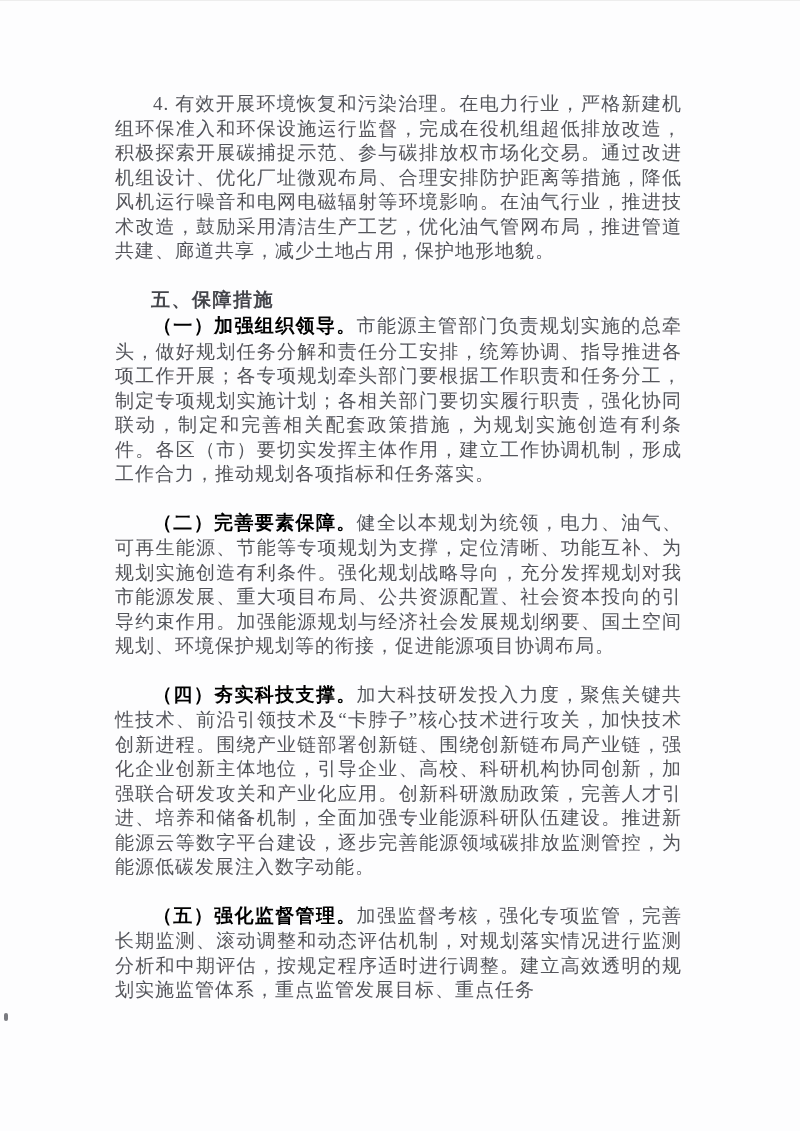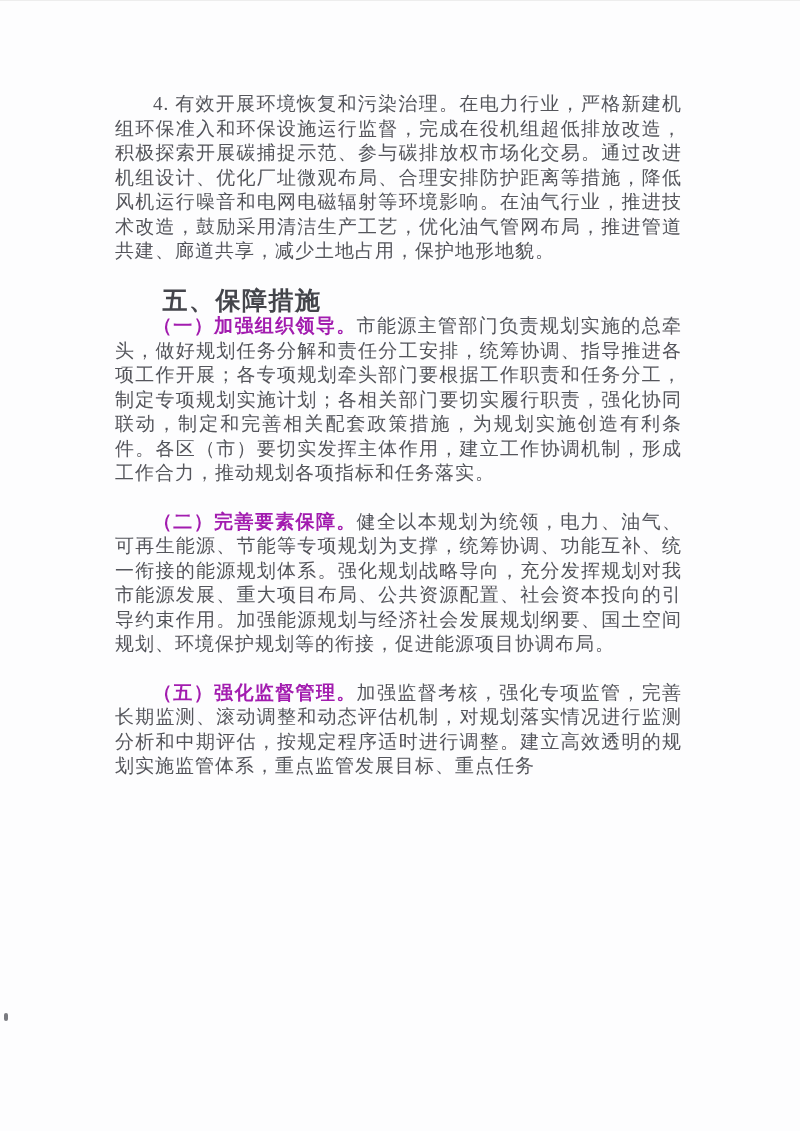--- a/index.html
+++ b/index.html
@@ -39,31 +39,31 @@
     text-align: justify;
     text-indent: 2em;
     color: #54555b;
   }
   p.body-para:last-child {
     margin-bottom: 0;
   }
   h2.section-heading {
     margin: 0 0 2px 0;
     font-family: "Liberation Sans", "DejaVu Sans", sans-serif;
-    font-size: 25px;
+    font-size: 19px;
     font-weight: 700;
     line-height: 24.5px;
     letter-spacing: 1.5px;
     text-indent: 1.9em;
     color: #44454b;
   }
   .lead {
-    font-family: Liberation Serif, serif;
+    font-family: Liberation Mono, monospace;
     font-weight: 700;
-    color: #a21caf;
+    color: #000000;
   }
   .scan-speck {
     position: absolute;
     left: 4px;
     top: 1012px;
     width: 4px;
     height: 8px;
     background: #63646a;
     border-radius: 2px;
     opacity: 0.85;
@@ -74,22 +74,23 @@
 
 <div class="page">
   <div class="content">
 
     <p class="body-para"><span>4. 有效开展环境恢复和污染治理。在电力行业，严格新建机组环保准入和环保设施运行监督，完成在役机组超低排放改造，积极探索开展碳捕捉示范、参与碳排放权市场化交易。通过改进机组设计、优化厂址微观布局、合理安排防护距离等措施，降低风机运行噪音和电网电磁辐射等环境影响。在油气行业，推进技术改造，鼓励采用清洁生产工艺，优化油气管网布局，推进管道共建、廊道共享，减少土地占用，保护地形地貌。</span></p>
 
     <h2 class="section-heading">五、保障措施</h2>
 
     <p class="body-para"><span class="lead">（一）加强组织领导。</span><span>市能源主管部门负责规划实施的总牵头，做好规划任务分解和责任分工安排，统筹协调、指导推进各项工作开展；各专项规划牵头部门要根据工作职责和任务分工，制定专项规划实施计划；各相关部门要切实履行职责，强化协同联动，制定和完善相关配套政策措施，为规划实施创造有利条件。各区（市）要切实发挥主体作用，建立工作协调机制，形成工作合力，推动规划各项指标和任务落实。</span></p>
 
-    <p class="body-para"><span class="lead">（二）完善要素保障。</span><span>健全以本规划为统领，电力、油气、可再生能源、节能等专项规划为支撑，统筹协调、功能互补、统一衔接的能源规划体系。强化规划战略导向，充分发挥规划对我市能源发展、重大项目布局、公共资源配置、社会资本投向的引导约束作用。加强能源规划与经济社会发展规划纲要、国土空间规划、环境保护规划等的衔接，促进能源项目协调布局。</span></p>
+    <p class="body-para"><span class="lead">（二）完善要素保障。</span><span>健全以本规划为统领，电力、油气、可再生能源、节能等专项规划为支撑，定位清晰、功能互补、为规划实施创造有利条件。强化规划战略导向，充分发挥规划对我市能源发展、重大项目布局、公共资源配置、社会资本投向的引导约束作用。加强能源规划与经济社会发展规划纲要、国土空间规划、环境保护规划等的衔接，促进能源项目协调布局。</span></p>
 
 
+    <p class="body-para"><span class="lead">（四）夯实科技支撑。</span><span>加大科技研发投入力度，聚焦关键共性技术、前沿引领技术及“卡脖子”核心技术进行攻关，加快技术创新进程。围绕产业链部署创新链、围绕创新链布局产业链，强化企业创新主体地位，引导企业、高校、科研机构协同创新，加强联合研发攻关和产业化应用。创新科研激励政策，完善人才引进、培养和储备机制，全面加强专业能源科研队伍建设。推进新能源云等数字平台建设，逐步完善能源领域碳排放监测管控，为能源低碳发展注入数字动能。</span></p>
 
     <p class="body-para"><span class="lead">（五）强化监督管理。</span><span>加强监督考核，强化专项监管，完善长期监测、滚动调整和动态评估机制，对规划落实情况进行监测分析和中期评估，按规定程序适时进行调整。建立高效透明的规划实施监管体系，重点监管发展目标、重点任务</span></p>
 
   </div>
 
   <div class="scan-speck"></div>
 </div>
 
 </body></html>

